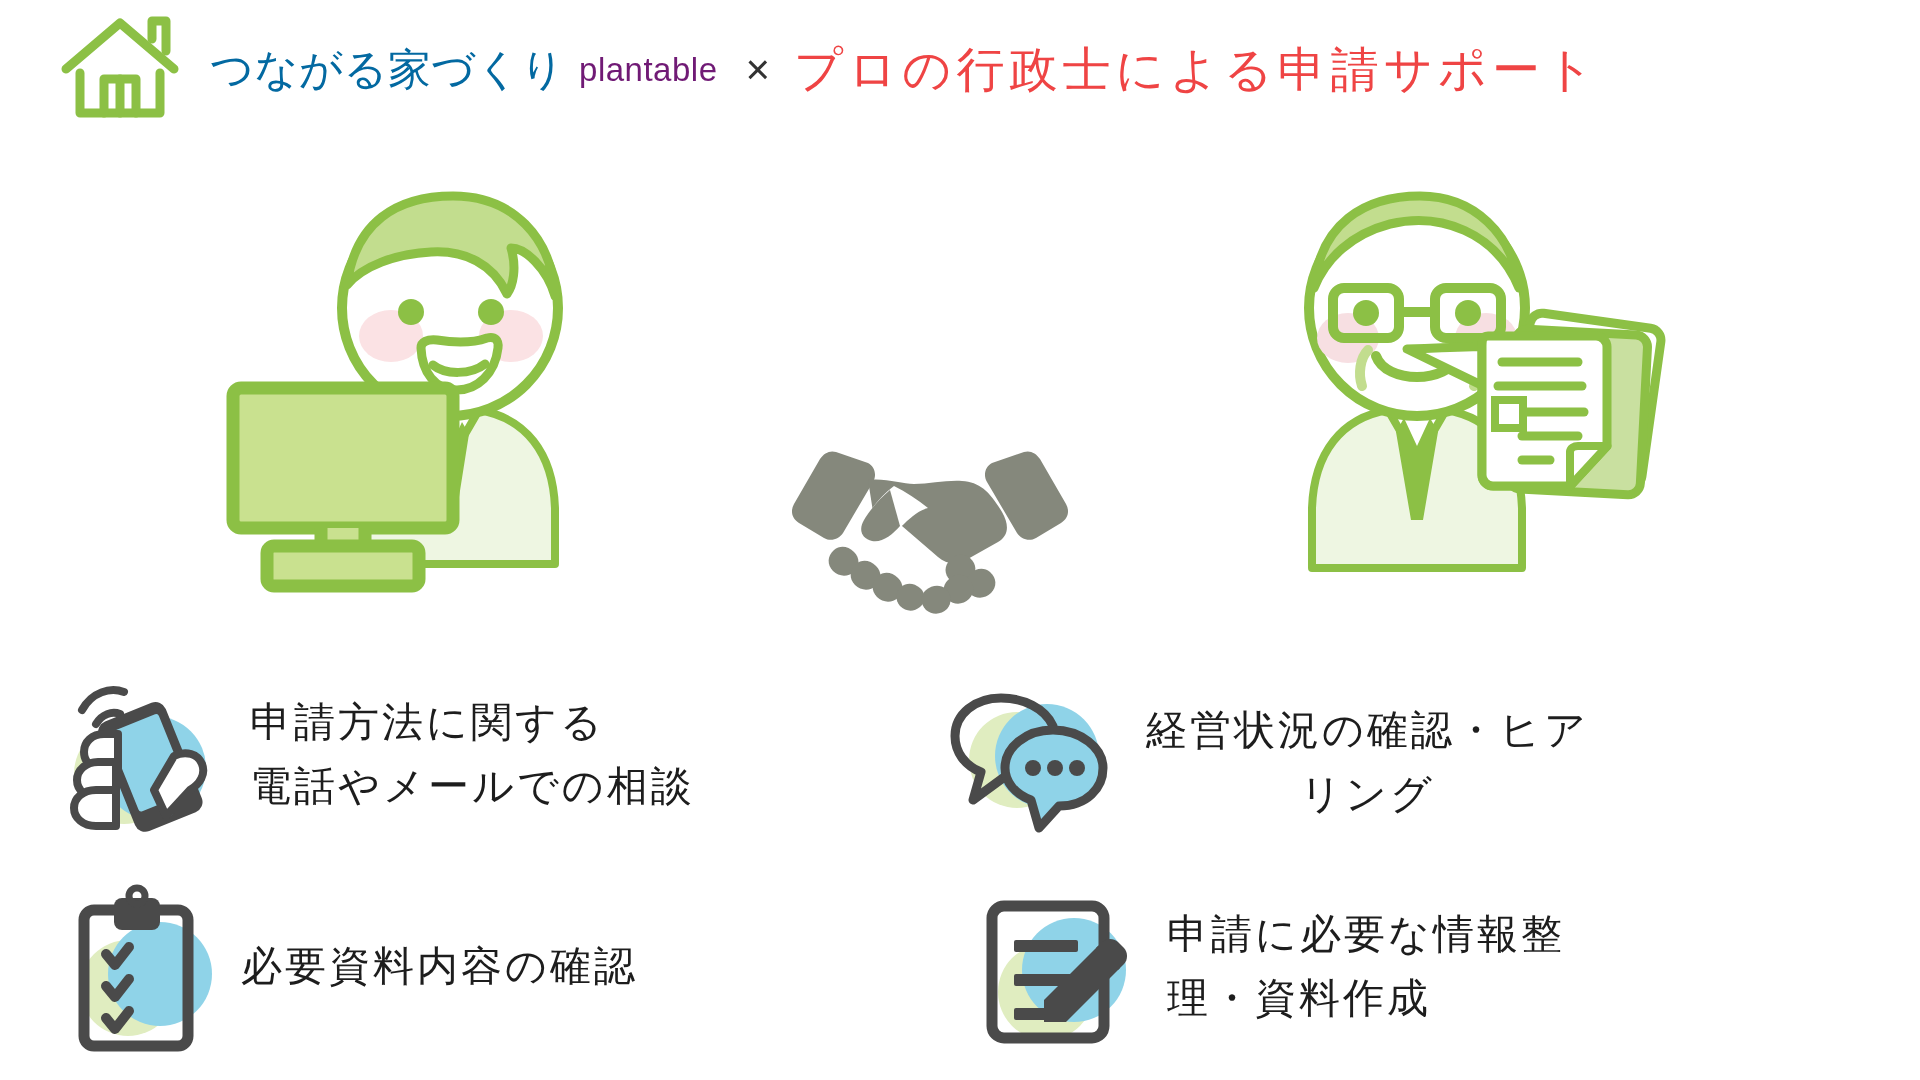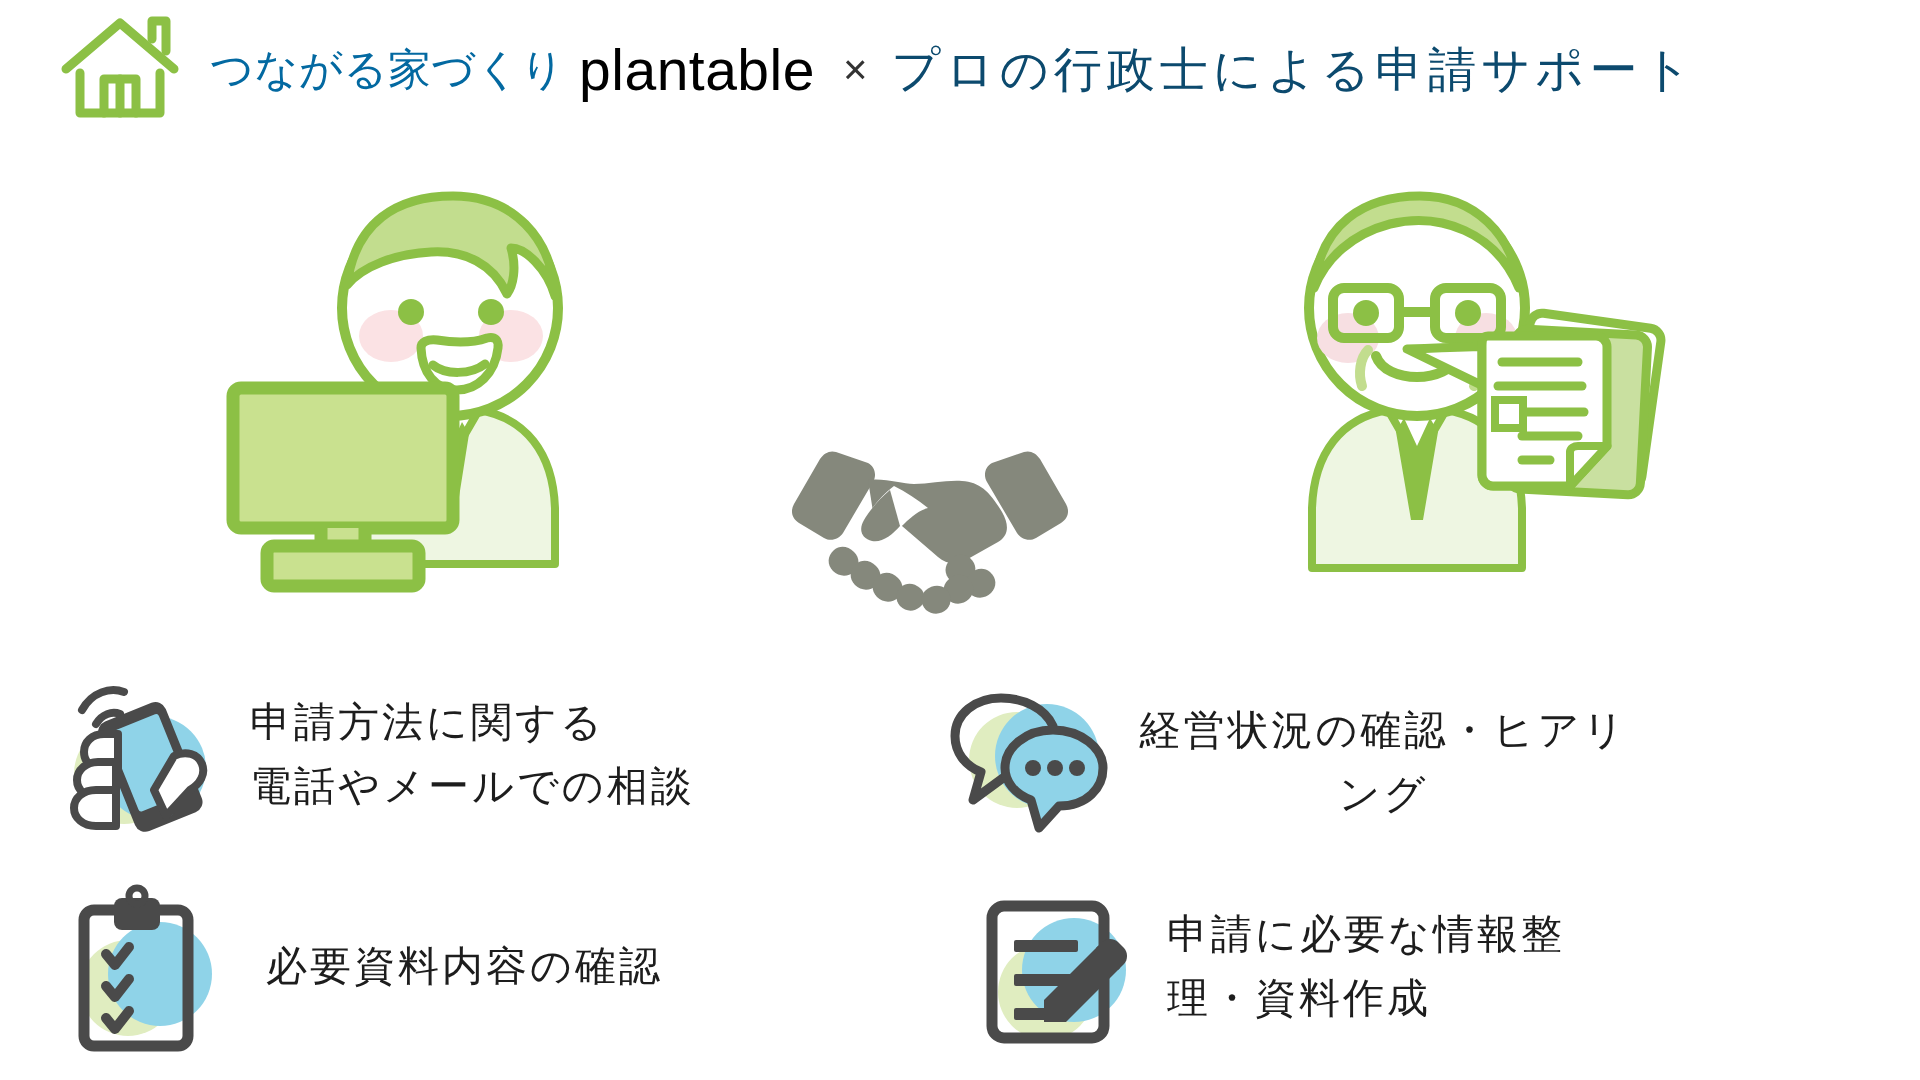--- a/index.html
+++ b/index.html
@@ -40,35 +40,35 @@
     margin-top: -6px;
   }
   .brand-tagline {
     color: #0369a1;
     font-size: 43px;
     letter-spacing: 0.5px;
     white-space: nowrap;
     font-weight: 400;
   }
   .brand-name {
-    color: #000000;
-    font-size: 57px;
+    color: #701a75;
+    font-size: 33px;
     letter-spacing: 0.5px;
     margin-left: 14px;
     white-space: nowrap;
     font-weight: 400;
   }
   .cross-mark {
     color: #333333;
     font-size: 42px;
     margin: 0 24px 0 28px;
     white-space: nowrap;
   }
   .header-title {
-    color: #0c4a6e;
+    color: #ef4444;
     font-size: 48px;
     letter-spacing: 5px;
     white-space: nowrap;
     font-weight: 400;
     font-family: Liberation Serif, serif;
   }
 
   
   .hero {
     position: absolute;
@@ -99,21 +99,20 @@
     height: 460px;
   }
 
   
   .features {
     position: absolute;
     left: 0;
     top: 660px;
     width: 1608px;
     height: 420px;
-    padding-left: 32px;
   }
   .feature {
     position: absolute;
     display: flex;
     align-items: center;
   }
   .feature-icon {
     width: 170px;
     height: 170px;
     flex: 0 0 auto;
@@ -127,21 +126,21 @@
     margin-left: 22px;
   }
 
   .f1 { left: 62px;  top: 10px; }
   .f2 { left: 947px; top: 18px; text-align: center; }
   .f3 { left: 62px;  top: 222px; }
   .f4 { left: 978px; top: 222px; }
 
   .f1 .feature-text { margin-left: 18px; }
   .f2 .feature-text { margin-left: 10px; }
-  .f3 .feature-text { margin-left: 34px; }
+  .f3 .feature-text { margin-left: 9px; }
   .f4 .feature-text { margin-left: 19px; }
 </style>
 </head>
 <body>
 
 <div class="page">
 
   <div class="header">
 
     <svg class="house-icon" viewBox="0 0 128 104">

